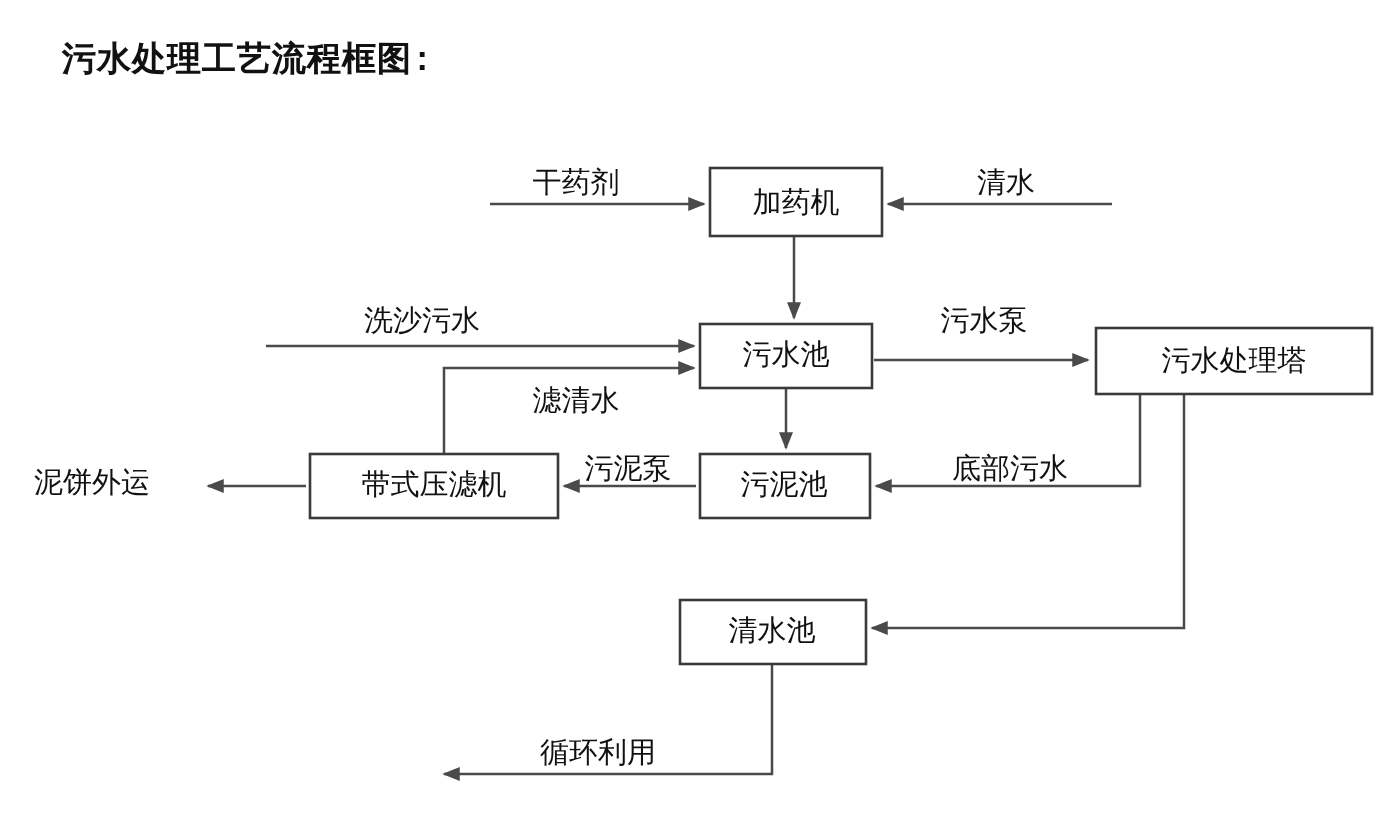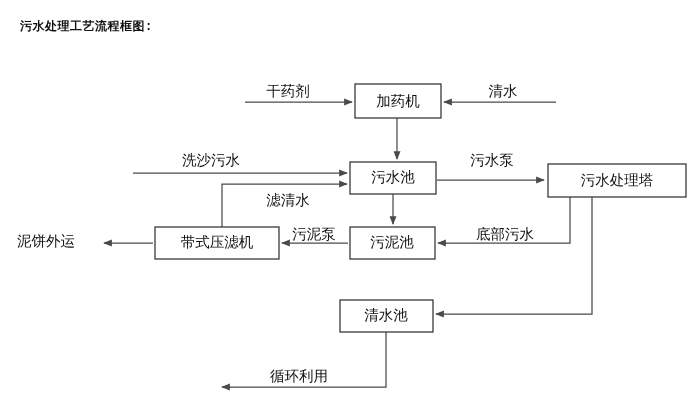--- a/index.html
+++ b/index.html
@@ -15,23 +15,23 @@
     overflow: hidden;
   }
   #page {
     position: relative;
     width: 700px;
     height: 420px;
     background: #ffffff;
   }
   .page-title {
     position: absolute;
-    left: 20px;
+    left: 31px;
     top: 18px;
-    font-size: 12px;
+    font-size: 17px;
     font-weight: bold;
     color: #111111;
     letter-spacing: 0.5px;
     white-space: nowrap;
     font-family: Liberation Mono, monospace;
   }
   svg.flow {
     position: absolute;
     left: 0;
     top: 0;

